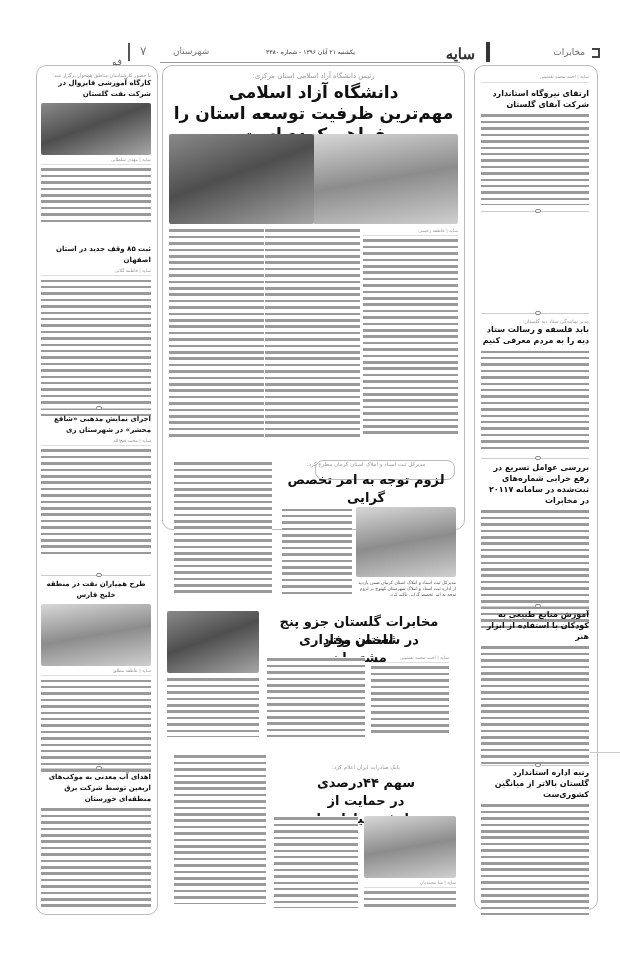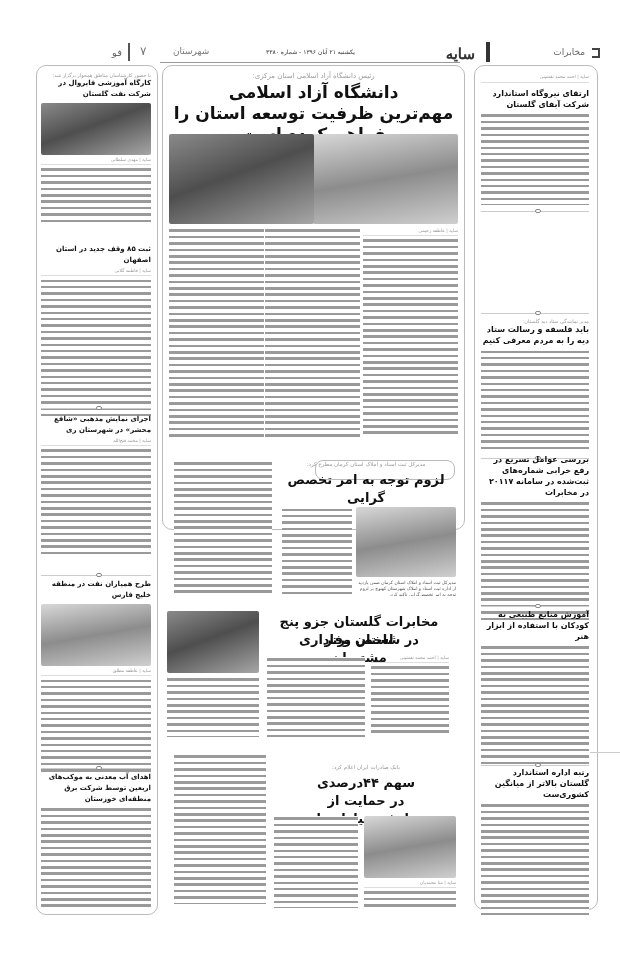--- a/index.html
+++ b/index.html
@@ -10,21 +10,21 @@
   
   .header { left: 0; top: 40px; width: 620px; height: 24px; }
   .hdr-logo { right: 145px; top: 5px; font-family: "DejaVu Serif", serif; font-size: 15px; font-weight: bold; color: #333; }
   .hdr-logo-bar { right: 130px; top: 2px; width: 4px; height: 20px; background: #333; }
   .hdr-section-right { right: 20px; top: 7px; font-size: 9px; color: #666; }
   .hdr-section-right .mk { display: inline-block; width: 8px; height: 10px; border: 2px solid #444; border-left: none; margin-left: 4px; vertical-align: middle; }
   .hdr-date { right: 265px; top: 8px; font-size: 6px; color: #333; }
   .hdr-page { left: 173px; top: 6px; font-size: 9px; color: #777; }
   .hdr-pagenum { left: 140px; top: 4px; font-size: 12px; color: #777; }
   .hdr-bar { left: 128px; top: 3px; width: 2px; height: 18px; background: #555; }
-  .hdr-section-left { left: 112px; top: 7px; font-size: 10px; color: #666; }
+  .hdr-section-left { left: 112px; top: 16px; font-size: 10px; color: #666; }
   .hdr-line { left: 160px; top: 22px; width: 300px; height: 1px; background: #999; }
 
   .column-box { border: 1px solid #bbb; border-radius: 10px; background: #fff; }
   .col-text { font-size: 4.2px; line-height: 6.4px; color: #555; text-align: justify; overflow: hidden; }
   .col-text span.fill { display: block; height: 100%; background: repeating-linear-gradient(#fff 0, #fff 1.5px, #9a9a9a 1.5px, #9a9a9a 4px, #fff 4px, #fff 6.4px); }
   .kicker { font-size: 5px; color: #999; text-align: right; }
   .title-sm { font-size: 8px; font-weight: bold; color: #111; text-align: right; line-height: 11px; }
   .divider { height: 1px; background: #ccc; position: relative; }
   .divider .dot { position: absolute; left: 50%; top: -2px; width: 6px; height: 4px; border: 1px solid #888; border-radius: 3px; background: #fff; }
   .byline { font-size: 4.5px; color: #999; border-bottom: 1px solid #ddd; }
@@ -85,21 +85,21 @@
     <div class="kicker">مدیر نمایندگی ستاد دیه گلستان:</div>
     <div class="title-sm">باید فلسفه و رسالت ستاد دیه را به مردم معرفی کنیم</div>
     <div class="col-text" style="height:102px; margin-top:3px;">
         <span class="fill"></span>
       </div>
   </div>
   <div class="abs divider" style="right:8px; top:390px; width:108px;">
       <span class="dot"></span>
     </div>
 
-  <div class="abs" style="right:8px; top:388px; width:108px;margin-left:44px;">
+  <div class="abs" style="right:8px; top:396px; width:108px;margin-left:44px;">
     <div class="title-sm">بررسی عوامل تسریع در رفع خرابی شماره‌های ثبت‌شده در سامانه ۲۰۱۱۷ در مخابرات</div>
     <div class="col-text" style="height:120px; margin-top:3px;">
         <span class="fill"></span>
       </div>
   </div>
   <div class="abs divider" style="right:8px; top:537px; width:108px;">
       <span class="dot"></span>
     </div>
 
   <div class="abs" style="right:8px; top:543px; width:108px;">
@@ -147,21 +147,21 @@
     <div class="byline" style="margin-top:2px; height:8px;">سایه | محمد فتح‌الله</div>
     <div class="col-text" style="height:110px; margin-top:2px;">
         <span class="fill"></span>
       </div>
   </div>
   <div class="abs divider" style="right:6px; top:508px; width:110px;">
       <span class="dot"></span>
     </div>
 
   <div class="abs" style="right:6px; top:513px; width:110px;">
-    <div class="title-sm" style="font-size:7px;">طرح همیاران نفت در منطقه خلیج فارس</div>
+    <div class="title-sm" style="font-size:7px;text-align:center;">طرح همیاران نفت در منطقه خلیج فارس</div>
     <div class="photo-light" style="height:62px; margin-top:3px;"></div>
     <div class="byline" style="margin-top:2px; height:8px;">سایه | عاطفه مطلق</div>
     <div class="col-text" style="height:98px; margin-top:2px;">
         <span class="fill"></span>
       </div>
   </div>
   <div class="abs divider" style="right:6px; top:700px; width:110px;">
       <span class="dot"></span>
     </div>
 

